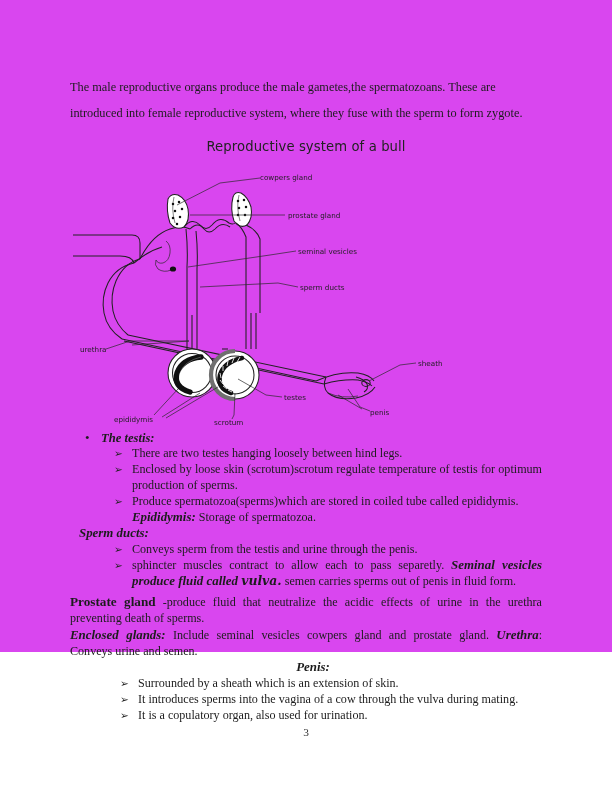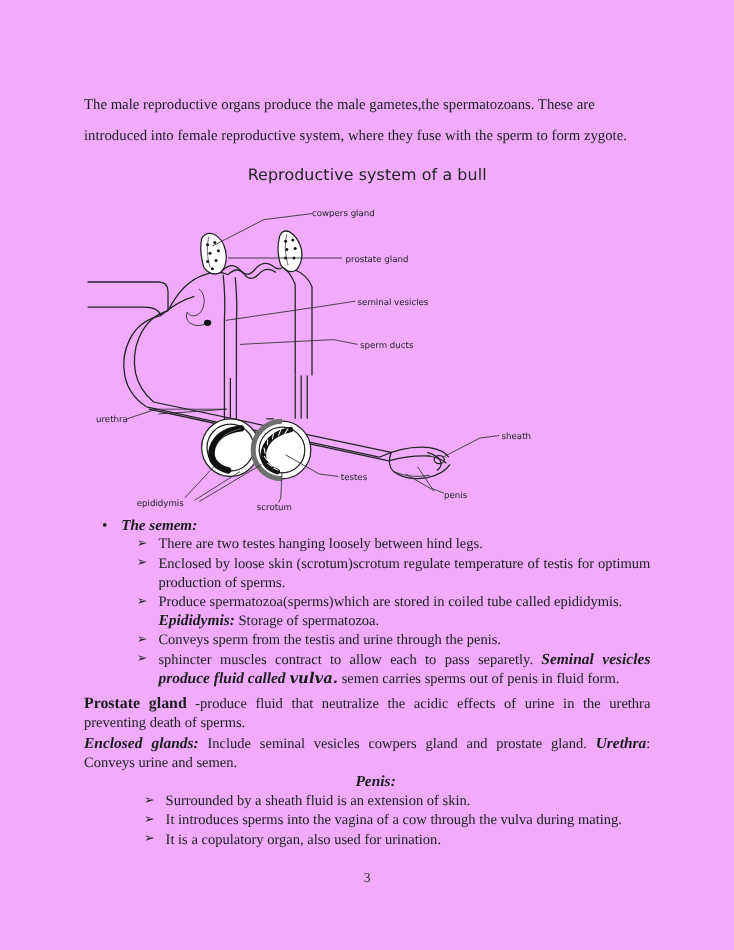--- a/index.html
+++ b/index.html
@@ -12,22 +12,22 @@
     height: 792px;
     position: relative;
     font-family: "Liberation Serif", "DejaVu Serif", serif;
     color: #1a1a1a;
     overflow: hidden;
   }
   .page {
     position: absolute;
     left: 0; top: 0;
     width: 612px;
-    height: 792px;
-    background: #f0abfc;
+    height: 652px;
+    background: #d946ef;
   }
   .content {
     position: absolute;
     left: 70px;
     top: 62px;
     width: 472px;
   }
 
   
   .intro {
@@ -316,41 +316,42 @@
           <text class="lbl" x="44" y="259">epididymis</text>
 
         </svg>
       </div>
     </div>
 
     <div class="body-text">
 
       <div class="lvl1">
         <span class="dot">•</span>
-        <span class="head-bi">The semem:</span>
+        <span class="head-bi">The testis:</span>
       </div>
 
       <ul class="arrow">
         <li>
           <span class="arw">➢</span>
           <span class="nojust">There are two testes hanging loosely between hind legs.</span>
         </li>
         <li>
           <span class="arw">➢</span>
           <span>Enclosed by loose skin (scrotum)scrotum regulate temperature of testis for optimum production of sperms.</span>
         </li>
         <li>
           <span class="arw">➢</span>
           <span>Produce spermatozoa(sperms)which are stored in coiled tube called epididymis.</span>
           <div style="text-align:left;">
             <span class="sub-inline">Epididymis:</span><span> Storage of spermatozoa.</span>
           </div>
         </li>
       </ul>
 
+      <div class="flush-head indent-xs">Sperm ducts:</div>
 
       <ul class="arrow">
         <li>
           <span class="arw">➢</span>
           <span class="nojust">Conveys sperm from the testis and urine through the penis.</span>
         </li>
         <li>
           <span class="arw">➢</span><span>sphincter muscles contract to allow each to pass separetly. </span><span class="sub-inline">Seminal vesicles produce fluid called </span><span class="wide-bi">vulva.</span><span> semen carries sperms out of penis in fluid form.</span>
         </li>
       </ul>
@@ -361,21 +362,21 @@
 
       <div class="para-block p2">
         <span class="sub-inline">Enclosed glands:</span><span> Include seminal vesicles cowpers gland and prostate gland.  </span><span class="sub-inline">Urethra</span><span>: Conveys urine and semen.</span>
       </div>
 
       <div class="flush-head indent-sm">Penis:</div>
 
       <ul class="arrow tight">
         <li>
           <span class="arw">➢</span>
-          <span class="nojust">Surrounded by a sheath fluid is an extension of skin.</span>
+          <span class="nojust">Surrounded by a sheath which is an extension of skin.</span>
         </li>
         <li>
           <span class="arw">➢</span>
           <span class="nojust">It introduces sperms into the vagina of a cow through the vulva during mating.</span>
         </li>
         <li>
           <span class="arw">➢</span>
           <span class="nojust">It is a copulatory organ, also used for urination.</span>
         </li>
       </ul>

